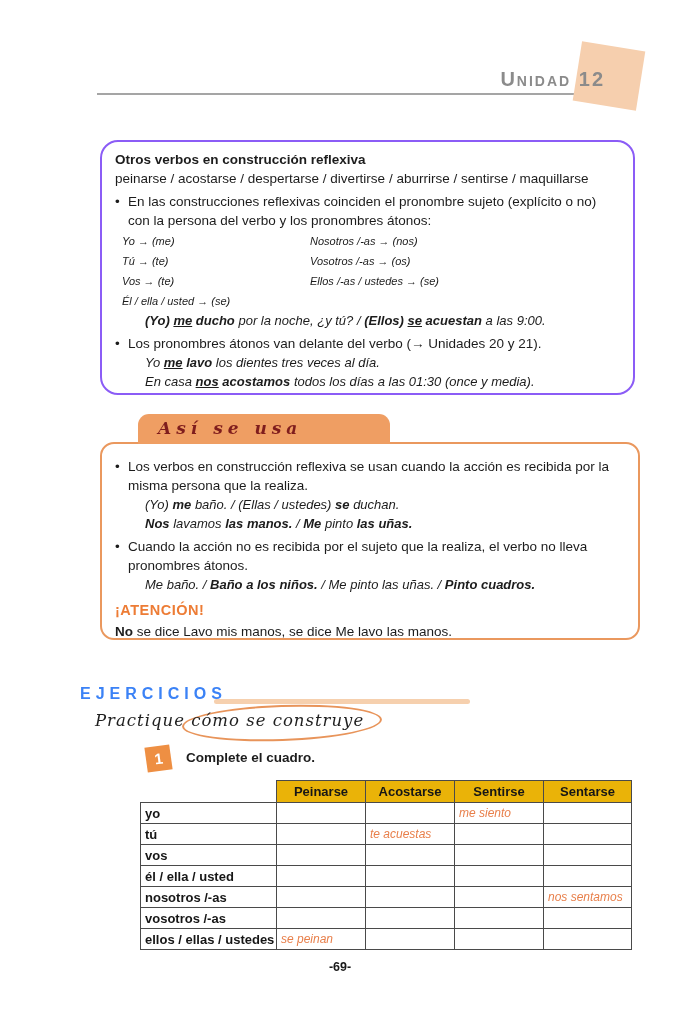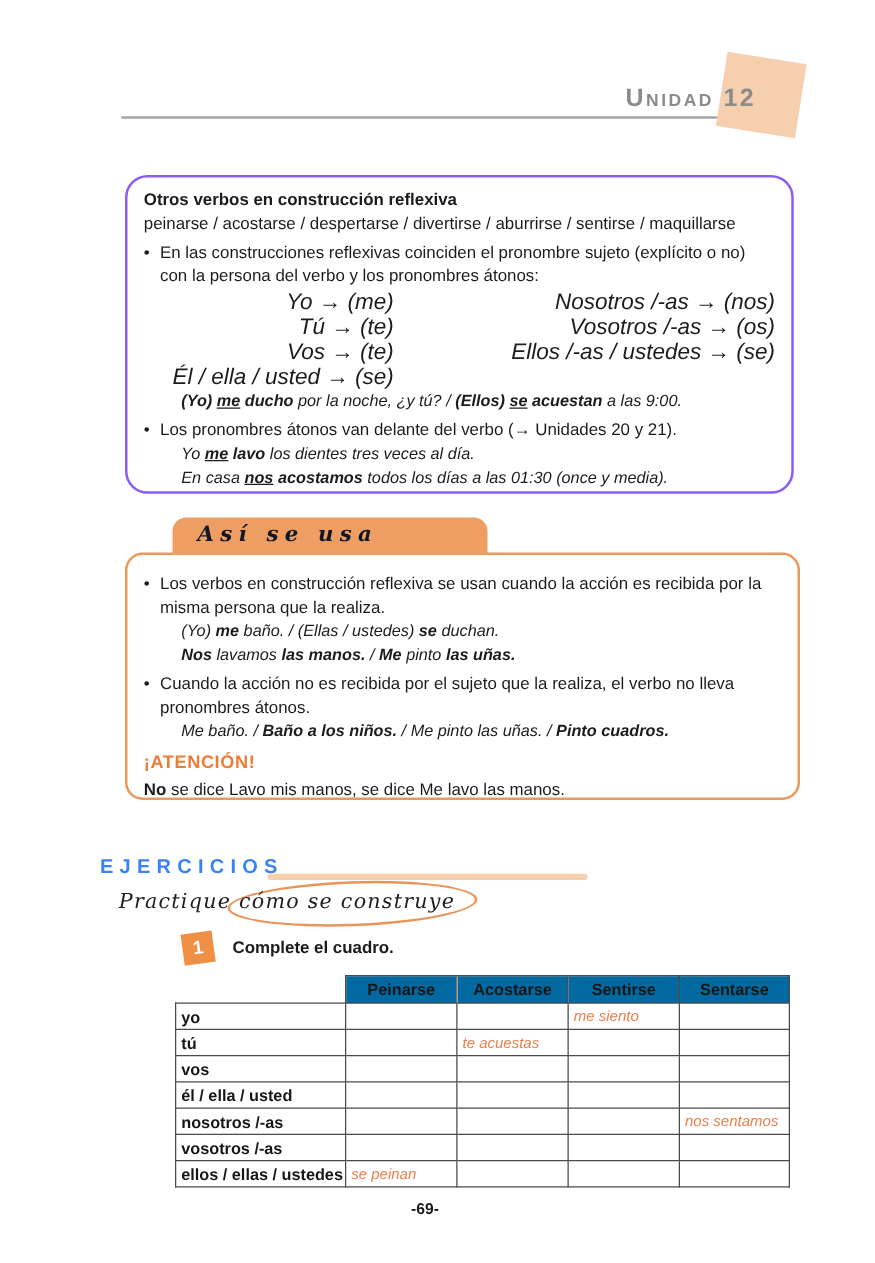--- a/index.html
+++ b/index.html
@@ -13,32 +13,32 @@
   .unit-title{position:absolute;left:400px;top:68px;width:205px;text-align:right;z-index:3;
               font-weight:bold;font-variant:small-caps;letter-spacing:2px;font-size:20px;color:#8b8b8b;}
 
   
   .box1{position:absolute;left:100px;top:140px;width:535px;height:255px;box-sizing:border-box;
         border:2px solid #8b5cf6;border-radius:18px;padding:8px 13px 6px 13px;font-size:13.5px;line-height:19px;}
   .b1-title{font-weight:bold;}
   .bullet{display:flex;margin-top:4px;}
   .bullet .dot{width:13px;flex:none;}
   .bullet .btxt{flex:1;}
-  .pronouns{display:flex;margin-left:12px;margin-top:1px;font-style:italic;font-size:18px;line-height:20px;text-align:right;}
+  .pronouns{display:flex;margin-left:7px;margin-top:1px;font-style:italic;font-size:11px;line-height:20px;}
   .pcol1{width:188px;flex:none;}
   .pcol2{flex:1;}
   .ex{font-style:italic;font-size:13px;line-height:19px;margin-left:30px;}
   .ex2{font-style:italic;font-size:13px;line-height:19px;margin-left:30px;}
   .b{font-weight:bold;}
   .u{text-decoration:underline;}
   .i{}
 
   
   .usage-tab{position:absolute;left:138px;top:414px;width:252px;height:30px;background:#ef9e63;
-             border-radius:11px 11px 0 0;z-index:2;color:#0f172a;
+             border-radius:11px 11px 0 0;z-index:2;color:#7f1d1d;
              font-family:"DejaVu Serif","Liberation Serif",serif;font-style:italic;font-weight:600;
              font-size:17px;letter-spacing:5px;line-height:29px;padding-left:20px;box-sizing:border-box;}
   .box2{position:absolute;left:100px;top:442px;width:540px;height:198px;box-sizing:border-box;z-index:1;
         border:2px solid #ea985e;border-radius:14px;background:#fff;padding:9px 12px 6px 13px;
         font-size:13.5px;line-height:19px;}
   .attn{color:#ed7c35;font-weight:bold;font-size:14.5px;letter-spacing:0.5px;margin-top:7px;margin-bottom:2px;}
   .note-line{font-size:13.5px;}
 
   
   .ej-heading{position:absolute;left:80px;top:685px;font-weight:bold;font-size:16px;
@@ -49,21 +49,21 @@
   .circle-ellipse{position:absolute;left:182px;top:705px;width:196px;height:32px;
                   border:2px solid #e8945a;border-radius:50%;transform:rotate(-2deg);z-index:1;}
   .num-badge{position:absolute;left:146px;top:746px;width:25px;height:25px;background:#ee8f43;
              transform:rotate(-8deg);z-index:2;color:#fff;font-weight:bold;font-size:15px;
              text-align:center;line-height:25px;}
   .instruction{position:absolute;left:186px;top:750px;font-weight:bold;font-size:13.5px;}
 
   
   .conj-table{position:absolute;left:140px;top:780px;width:491px;border-collapse:collapse;table-layout:fixed;}
   .conj-table th,.conj-table td{border:1.5px solid #4a4a4a;padding:0 0 0 4px;overflow:hidden;white-space:nowrap;}
-  .conj-table th{background:#0369a1;font-weight:bold;font-size:13px;color:#161616;
+  .conj-table th{background:#eab308;font-weight:bold;font-size:13px;color:#161616;
                  text-align:center;height:21px;padding:0;}
   .conj-table th.ghost{border:none;background:transparent;}
   .conj-table td{height:20px;font-size:13px;}
   .conj-table td.rowlabel{font-weight:bold;color:#161616;}
   .conj-table td.answer{font-style:italic;font-size:12px;color:#e87f4a;}
 
   .footer{position:absolute;left:0;top:960px;width:680px;text-align:center;
           font-weight:bold;font-size:12.5px;color:#1a1a1a;}
 </style>
 </head>

